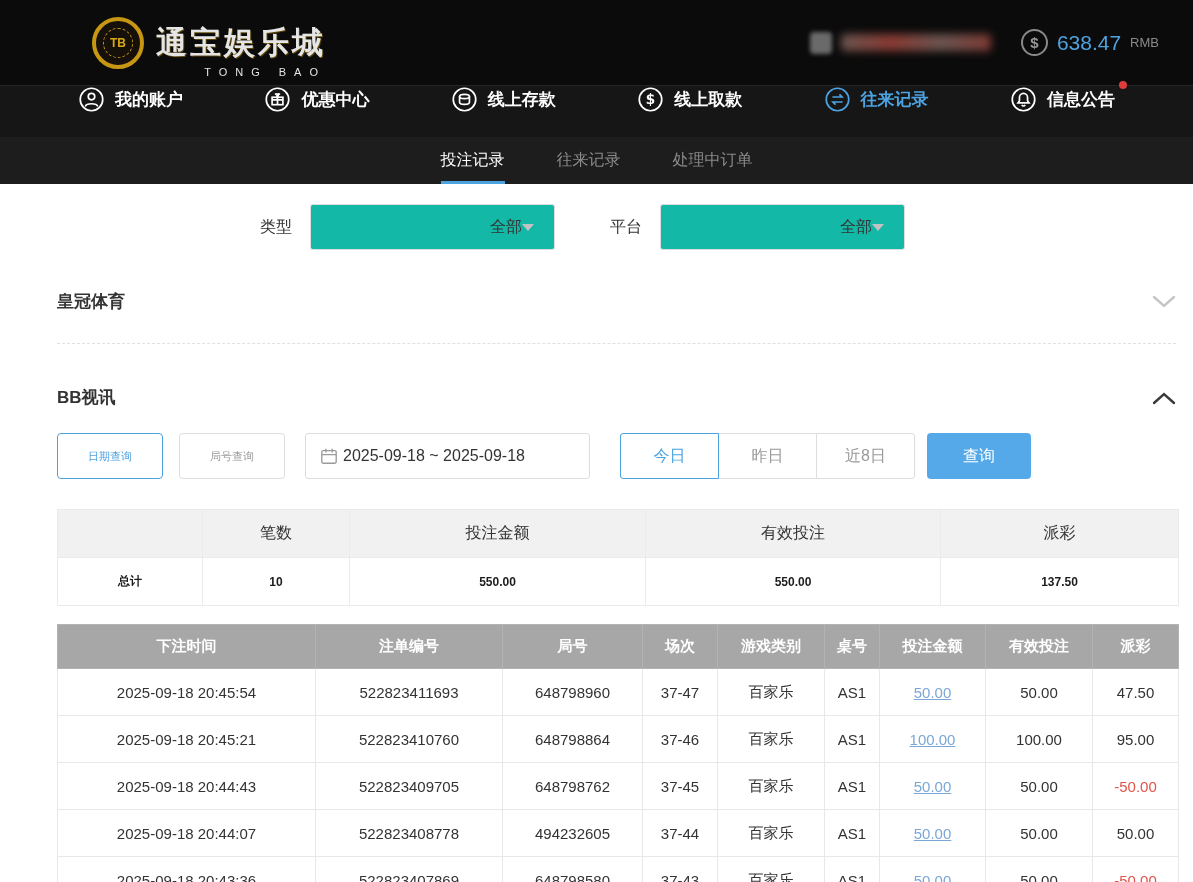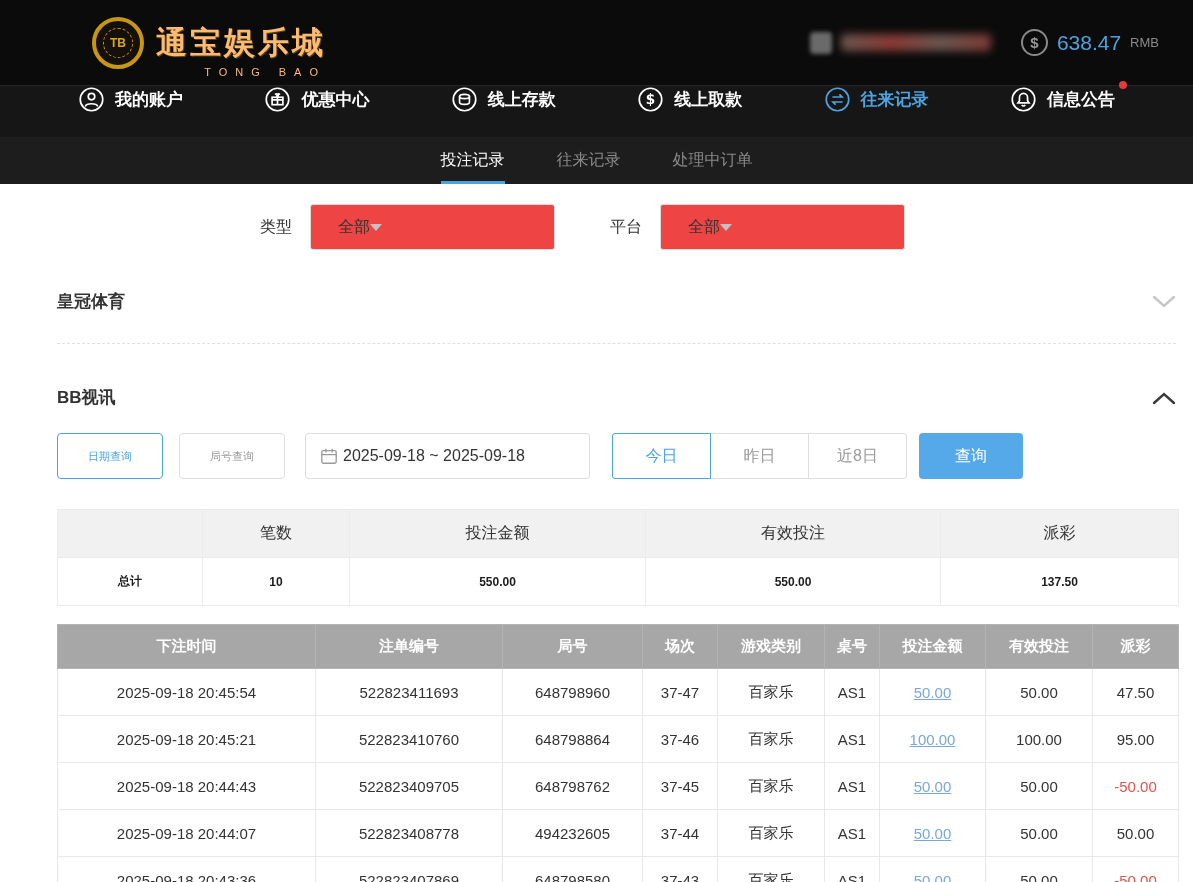--- a/index.html
+++ b/index.html
@@ -7,21 +7,21 @@
     font-family:"Liberation Sans", sans-serif; }
 
   
   .topbar { height:85px; background:#0b0b0b; display:flex; align-items:center;
     justify-content:space-between; padding:0 34px 0 92px; }
   .logo { display:flex; align-items:center; gap:12px; }
   .chip { width:52px; height:52px; border-radius:50%; background:#15100a;
     border:4px solid #c79612; display:flex; align-items:center; justify-content:center; }
   .chip-inner { width:30px; height:30px; border-radius:50%; border:1px dashed #c79612;
     color:#d8a814; font-size:12px; font-weight:bold; display:flex; align-items:center; justify-content:center; }
-  .logo-text { color:#fdba74;margin-top:15px; }
+  .logo-text { color:#e5e5e5;margin-top:15px; }
   .logo-title { font-size:31px; font-weight:bold; letter-spacing:3px;
     font-family:"DejaVu Serif", serif; text-shadow:1px 1px 0 #5a4303; }
   .logo-sub { font-size:11px; letter-spacing:8px; text-align:right; margin-top:2px; }
   .topbar-right { display:flex; align-items:center; gap:30px; }
   .user-blur { display:flex; align-items:center; gap:9px; }
   .avatar-blur { width:22px; height:22px; background:#6a6a6a; border-radius:4px; filter:blur(2px); }
   .name-blur { width:150px; height:17px; border-radius:3px;
     background:linear-gradient(90deg,#6b5550,#8a3a33,#6b5550,#7e3a34); filter:blur(4px); }
   .balance { display:flex; align-items:center; gap:9px; }
   .dollar-circle { width:27px; height:27px; border-radius:50%; border:2px solid #8a8a8a;
@@ -46,22 +46,22 @@
     position:relative; cursor:pointer; }
   .subtab.active { color:#fff; }
   .subtab.active::after { content:""; position:absolute; bottom:0; left:50%;
     transform:translateX(-50%); width:64px; height:3px; background:#4da3e0; }
 
   
   .filters { display:flex; align-items:center; margin:20px 0 0 260px; }
   .filter-label { font-size:16px; color:#333; margin-right:18px; }
   .filter-label.second { margin-left:55px; }
   .select { width:245px; height:46px; border:1px solid #ddd; border-radius:3px;
-    display:flex; align-items:center; justify-content:flex-start; padding:0 27px;
-    font-size:16px; color:#333; background:#ef4444; cursor:pointer; }
+    display:flex; align-items:center; justify-content:flex-end; padding:0 20px;
+    font-size:16px; color:#333; background:#14b8a6; cursor:pointer; }
   .tri-down { width:0; height:0; border-left:6px solid transparent;
     border-right:6px solid transparent; border-top:7px solid #c2c2c2; }
 
   
   .section-row { margin:0 17px 0 57px; display:flex; align-items:center;
     justify-content:space-between; }
   .section-row.crown { margin-top:40px; }
   .section-row.bb { margin-top:42px; }
   .section-title { font-size:17px; font-weight:bold; color:#333; }
   .dashed-divider { margin:30px 17px 0 57px; border-bottom:1px dashed #e0e0e0; }
@@ -72,21 +72,21 @@
   .btn { height:46px; border:1px solid #ddd; background:#fff; border-radius:4px;
     font-size:11px; color:#999; display:flex; align-items:center; justify-content:center;
     cursor:pointer; }
   .btn-date { width:106px; border-color:#4da3e0; color:#4da3e0; margin-right:16px; }
   .btn-round { width:106px; margin-right:20px; }
   .date-input { width:285px; height:46px; border:1px solid #ddd; border-radius:3px;
     display:flex; align-items:center; gap:5px; padding:0 14px; font-size:16px;
     color:#333; margin-right:14px; cursor:pointer; }
   .seg { display:flex; }
   .seg .btn { width:99px; border-radius:0; margin-left:-1px; font-size:16px; }
-  .seg .btn.first { border-radius:3px 0 0 3px; margin-left:8px; border-color:#4da3e0;
+  .seg .btn.first { border-radius:3px 0 0 3px; margin-left:16px; border-color:#4da3e0;
     color:#4da3e0; z-index:1; }
   .seg .btn.last { border-radius:0 3px 3px 0; }
   .btn-search { width:104px; background:#55a9e8; border:none; color:#fff;
     font-size:16px; border-radius:4px; margin-left:12px; }
 
   
   table { border-collapse:collapse; table-layout:fixed; }
   .summary-table { width:1121px; margin:30px 17px 0 57px; }
   .summary-table th, .summary-table td { border:1px solid #ebebeb; height:48px;
     text-align:center; }

